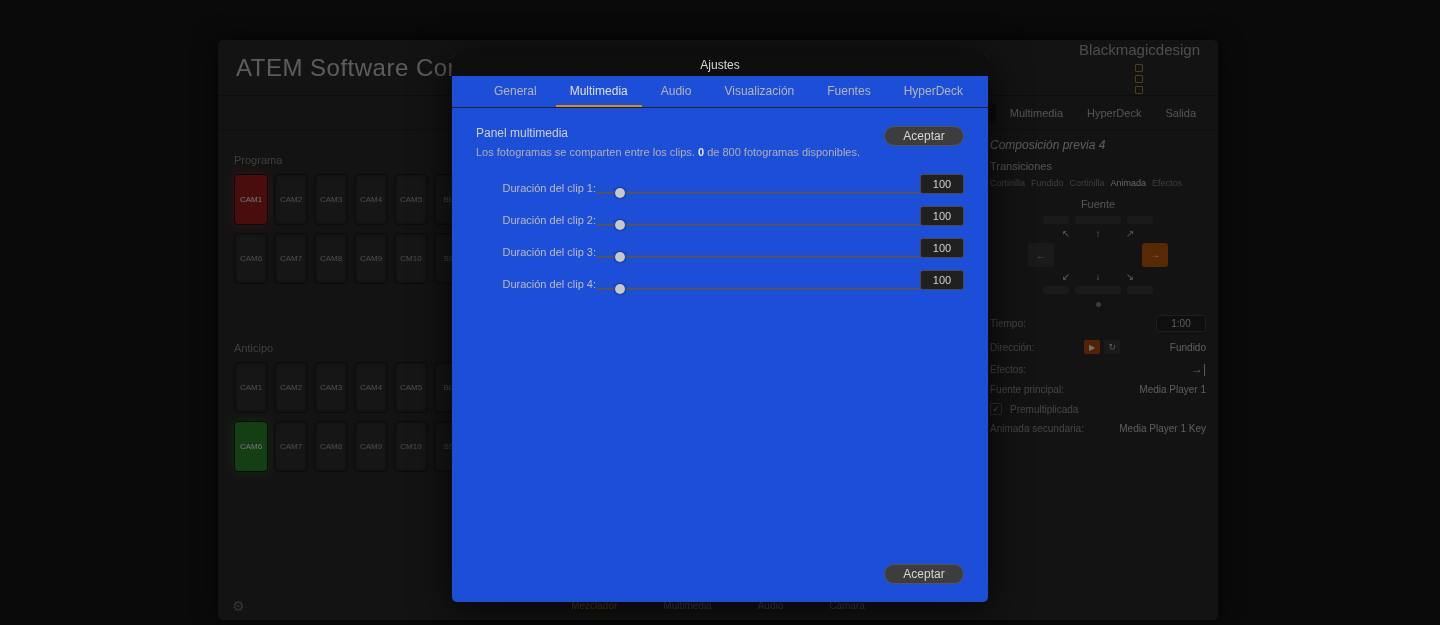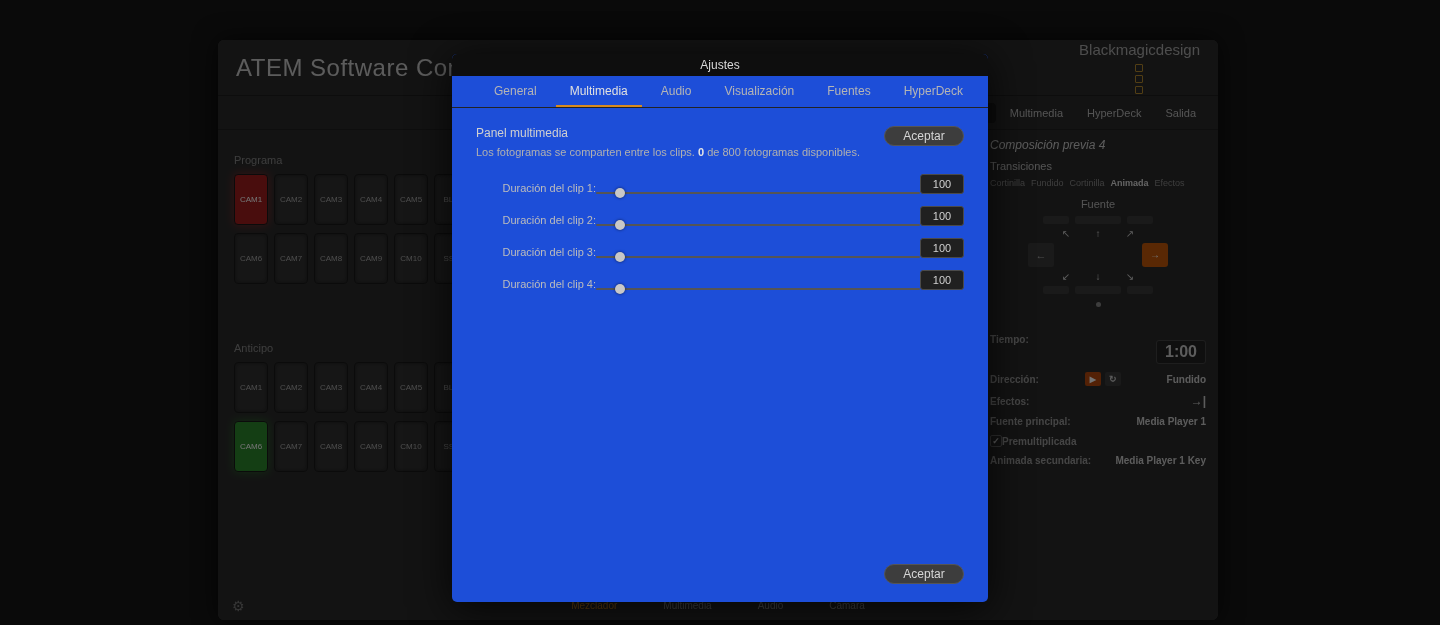--- a/index.html
+++ b/index.html
@@ -52,29 +52,29 @@
     display: flex; align-items: center; justify-content: center;
     font-size: 8px; color: #aaa;
     box-shadow: inset 0 0 4px rgba(0,0,0,0.4);
   }
   .src-btn.red { background: #a31d1d; color: #fff; box-shadow: 0 0 10px rgba(200,40,40,0.5); }
   .src-btn.green { background: #2e8a2e; color: #fff; box-shadow: 0 0 10px rgba(50,180,50,0.4); }
 
   .right-heading { font-size: 12px; color: #ccc; margin-bottom: 6px; font-style: italic; }
   .right-sub { font-size: 11px; color: #bbb; margin: 8px 0 6px; }
   .trans-tabs { display: flex; gap: 6px; font-size: 9px; color: #888; flex-wrap: wrap; margin-bottom: 10px; }
-  .trans-tabs span.active { color: #ddd; font-weight: bold; }
+  .trans-tabs span.active { color: #ddd; }
   .push-label { text-align: center; font-size: 11px; color: #bbb; margin-bottom: 6px; }
 
-  .kv-row { display:flex; align-items:center; justify-content:space-between; margin:8px 0; font-size:10px; font-weight:bold;}
+  .kv-row { display:flex; align-items:center; justify-content:space-between; margin:8px 0; font-size:10px; gap:8px;}
   .kv-row .k { color:#999;}
   .kv-row .v { color:#ccc;}
   .play-btn { width:16px; height:14px; background:#b84a0e; border-radius:2px; display:inline-flex; align-items:center; justify-content:center; font-size:8px; color:#fff;}
   .loop-btn { width:16px; height:14px; background:#3a3a3a; border-radius:2px; display:inline-flex; align-items:center; justify-content:center; font-size:9px; color:#ccc;}
-  .mini-input { background:#222; border:1px solid #444; color:#ccc; font-size:16px; padding:2px 6px; border-radius:3px; width:50px; text-align:center;margin-top:25px;}
+  .mini-input { background:#222; border:1px solid #444; color:#ccc; font-size:10px; padding:2px 6px; border-radius:3px; width:50px; text-align:center;}
 
   .bot-tabs { position:absolute; bottom:0; left:0; right:0; height:30px; display:flex; justify-content:center; gap:46px; align-items:center; font-size:10px; color:#999; }
   .bot-tabs .sel { color:#d98b1e; }
   .gear-corner { position:absolute; left:14px; bottom:6px; color:#777; font-size:14px;}
 
   
   .modal {
     position: absolute;
     left: 452px; top: 54px;
     width: 536px; height: 548px;

